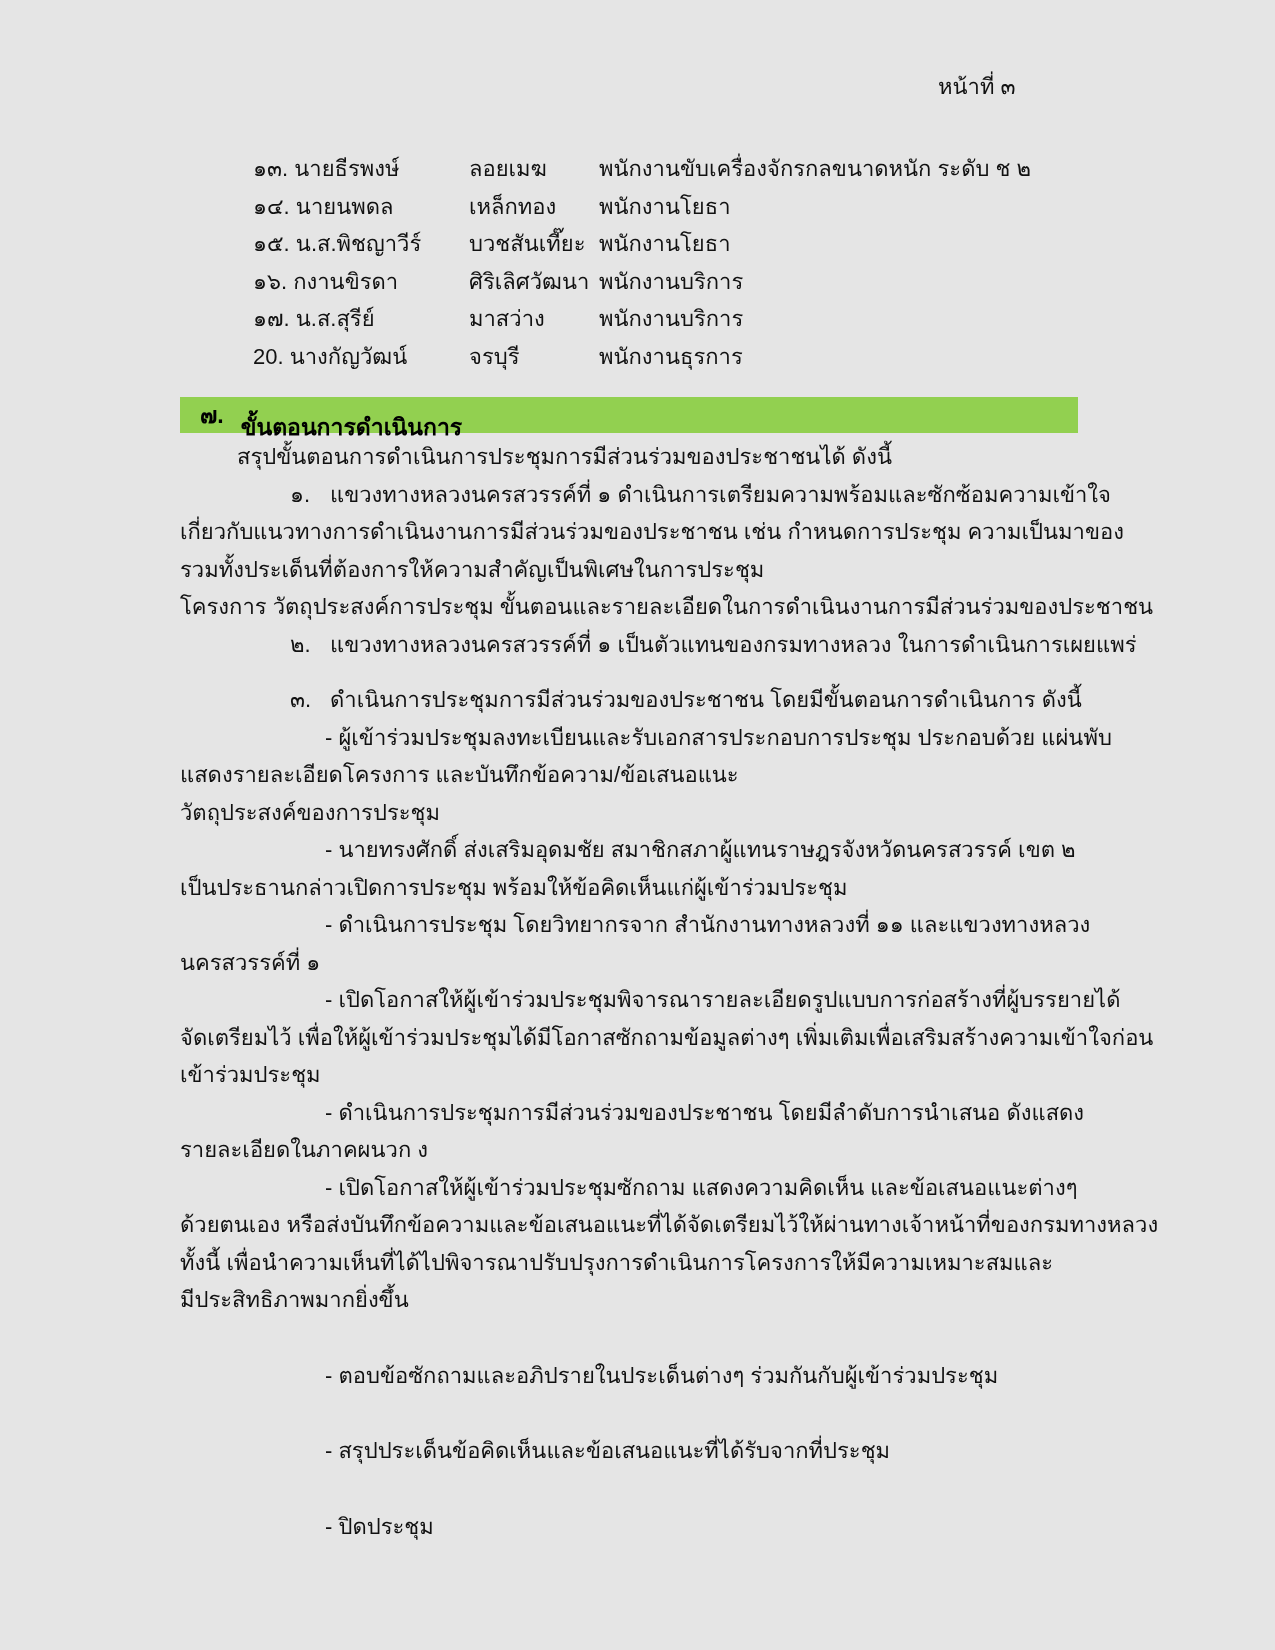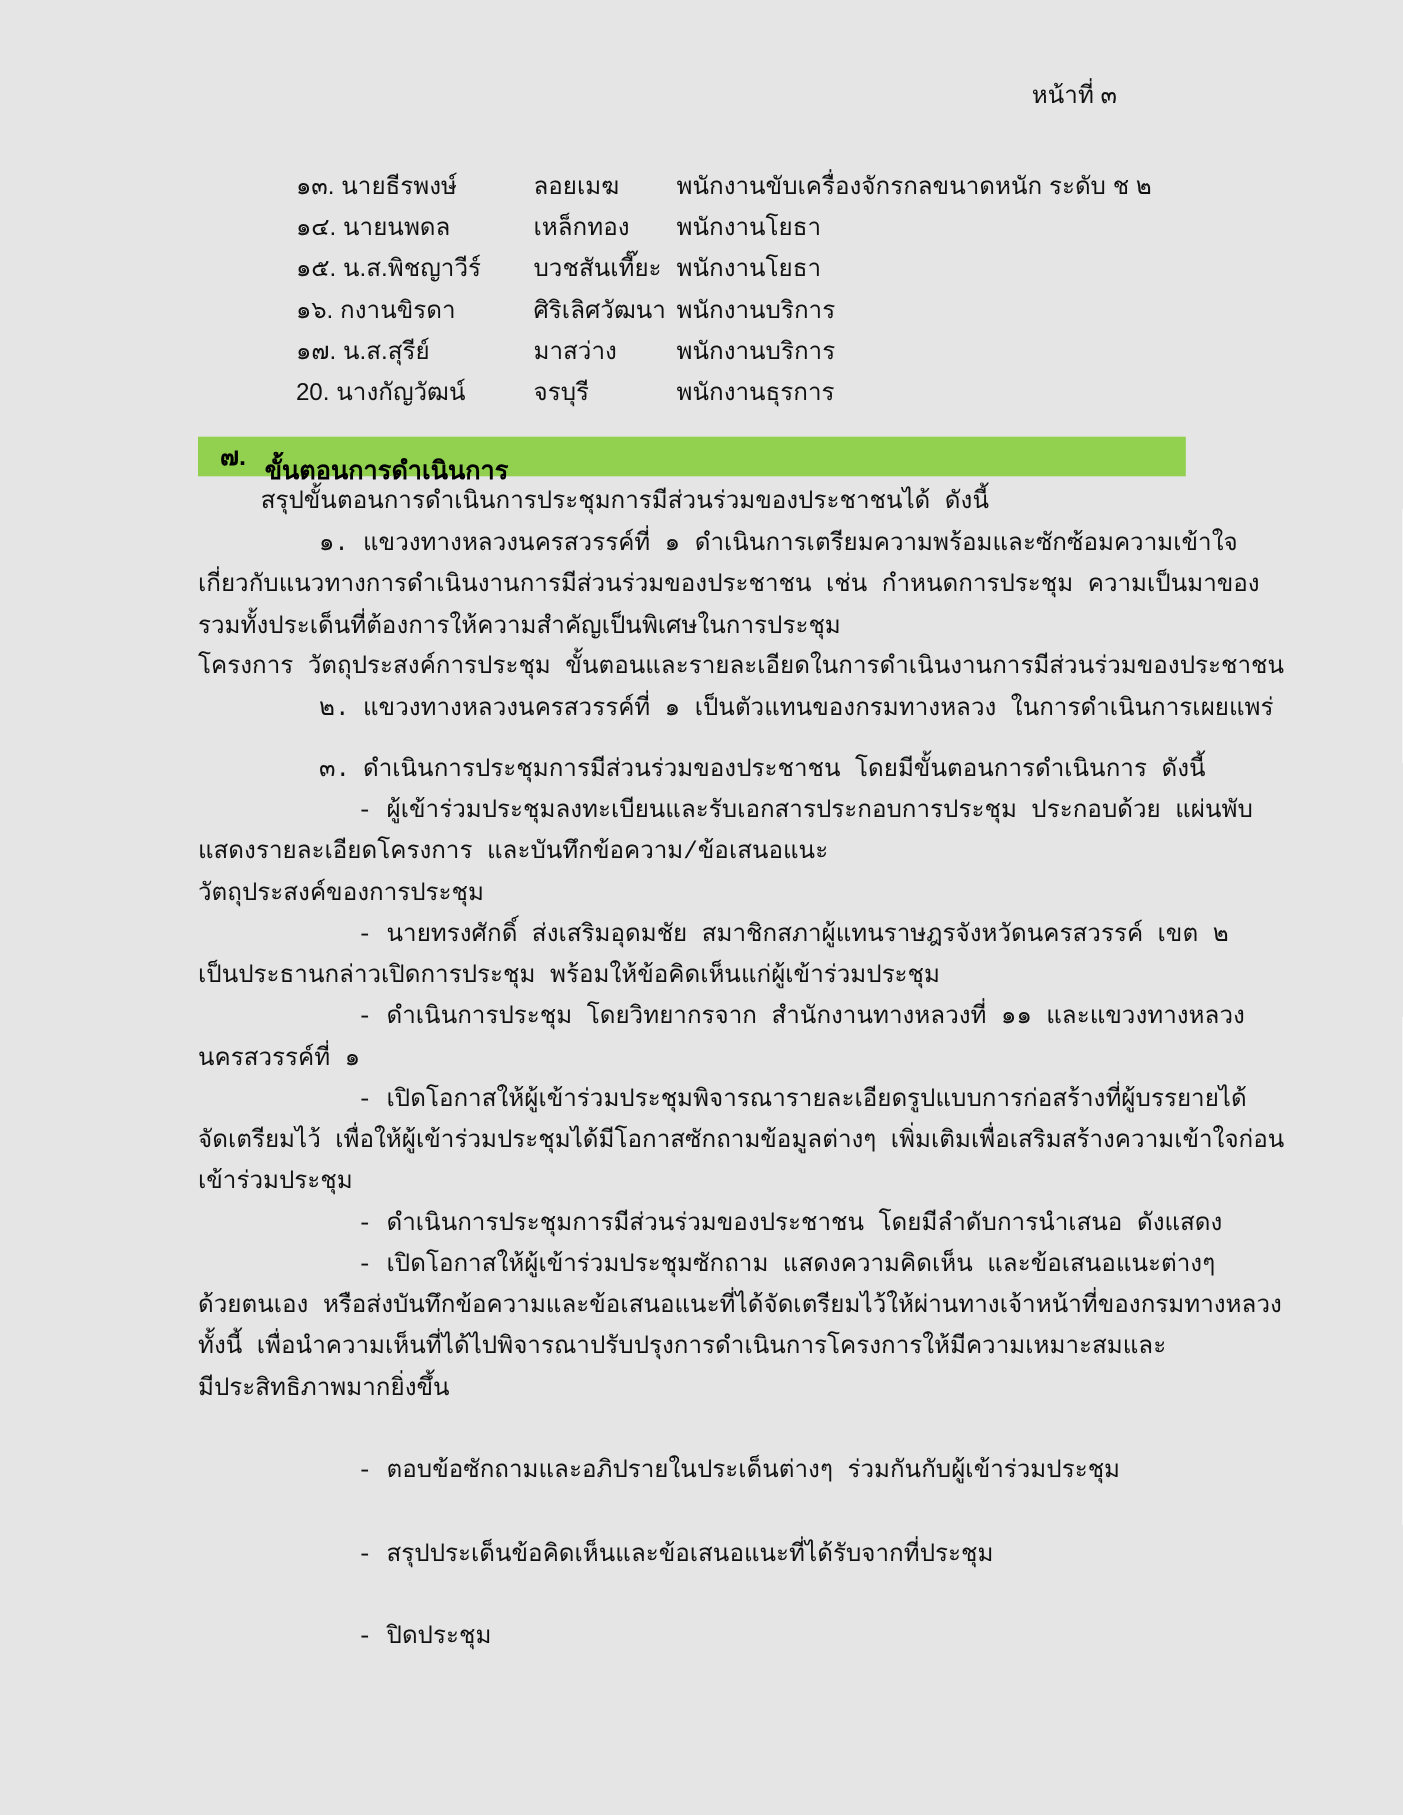--- a/index.html
+++ b/index.html
@@ -16,21 +16,21 @@
   .page-number {
     position: absolute;
     top: 68px;
     left: 938px;
     line-height: 37.5px;
     white-space: nowrap;
   }
   .participants {
     position: absolute;
     top: 150px;
-    left: 192px;
+    left: 176px;
     right: 195px;
   }
   .prow {
     display: grid;
     grid-template-columns: 216px 130px 1fr;
     margin-left: 77px;
     line-height: 37.5px;
     white-space: nowrap;
   }
   .section-bar {
@@ -47,21 +47,21 @@
     color: #000000;
   }
   .section-bar .sec-num { margin-left: 20px; }
   .section-bar .sec-title { margin-left: 17px; margin-top: 24px; }
   .body-text {
     position: absolute;
     top: 438px;
     left: 180px;
     right: 195px;
   }
-  .bline { line-height: 37.5px; white-space: nowrap; font-family: Liberation Mono, monospace; }
+  .bline { line-height: 37.5px; white-space: nowrap; }
   .indp { margin-left: 57px; }
   .indn { margin-left: 110px; }
   .indd { margin-left: 145px; }
   .gaps { height: 18px; }
   .gapl { height: 38px; }
   .num { display: inline-block; min-width: 40px; }
 </style>
 </head>
 <body>
 
@@ -146,20 +146,21 @@
   <div class="bline"><span>นครสวรรค์ที่ ๑</span></div>
 
   <div class="bline indd"><span>- เปิดโอกาสให้ผู้เข้าร่วมประชุมพิจารณารายละเอียดรูปแบบการก่อสร้างที่ผู้บรรยายได้</span></div>
 
   <div class="bline"><span>จัดเตรียมไว้ เพื่อให้ผู้เข้าร่วมประชุมได้มีโอกาสซักถามข้อมูลต่างๆ เพิ่มเติมเพื่อเสริมสร้างความเข้าใจก่อน</span></div>
 
   <div class="bline"><span>เข้าร่วมประชุม</span></div>
 
   <div class="bline indd"><span>- ดำเนินการประชุมการมีส่วนร่วมของประชาชน โดยมีลำดับการนำเสนอ ดังแสดง</span></div>
 
+  <div class="bline"><span>รายละเอียดในภาคผนวก ง</span></div>
 
   <div class="bline indd"><span>- เปิดโอกาสให้ผู้เข้าร่วมประชุมซักถาม แสดงความคิดเห็น และข้อเสนอแนะต่างๆ</span></div>
 
   <div class="bline"><span>ด้วยตนเอง หรือส่งบันทึกข้อความและข้อเสนอแนะที่ได้จัดเตรียมไว้ให้ผ่านทางเจ้าหน้าที่ของกรมทางหลวง</span></div>
 
   <div class="bline"><span>ทั้งนี้ เพื่อนำความเห็นที่ได้ไปพิจารณาปรับปรุงการดำเนินการโครงการให้มีความเหมาะสมและ</span></div>
 
   <div class="bline"><span>มีประสิทธิภาพมากยิ่งขึ้น</span></div>
 
   <div class="bline gapl"></div>

